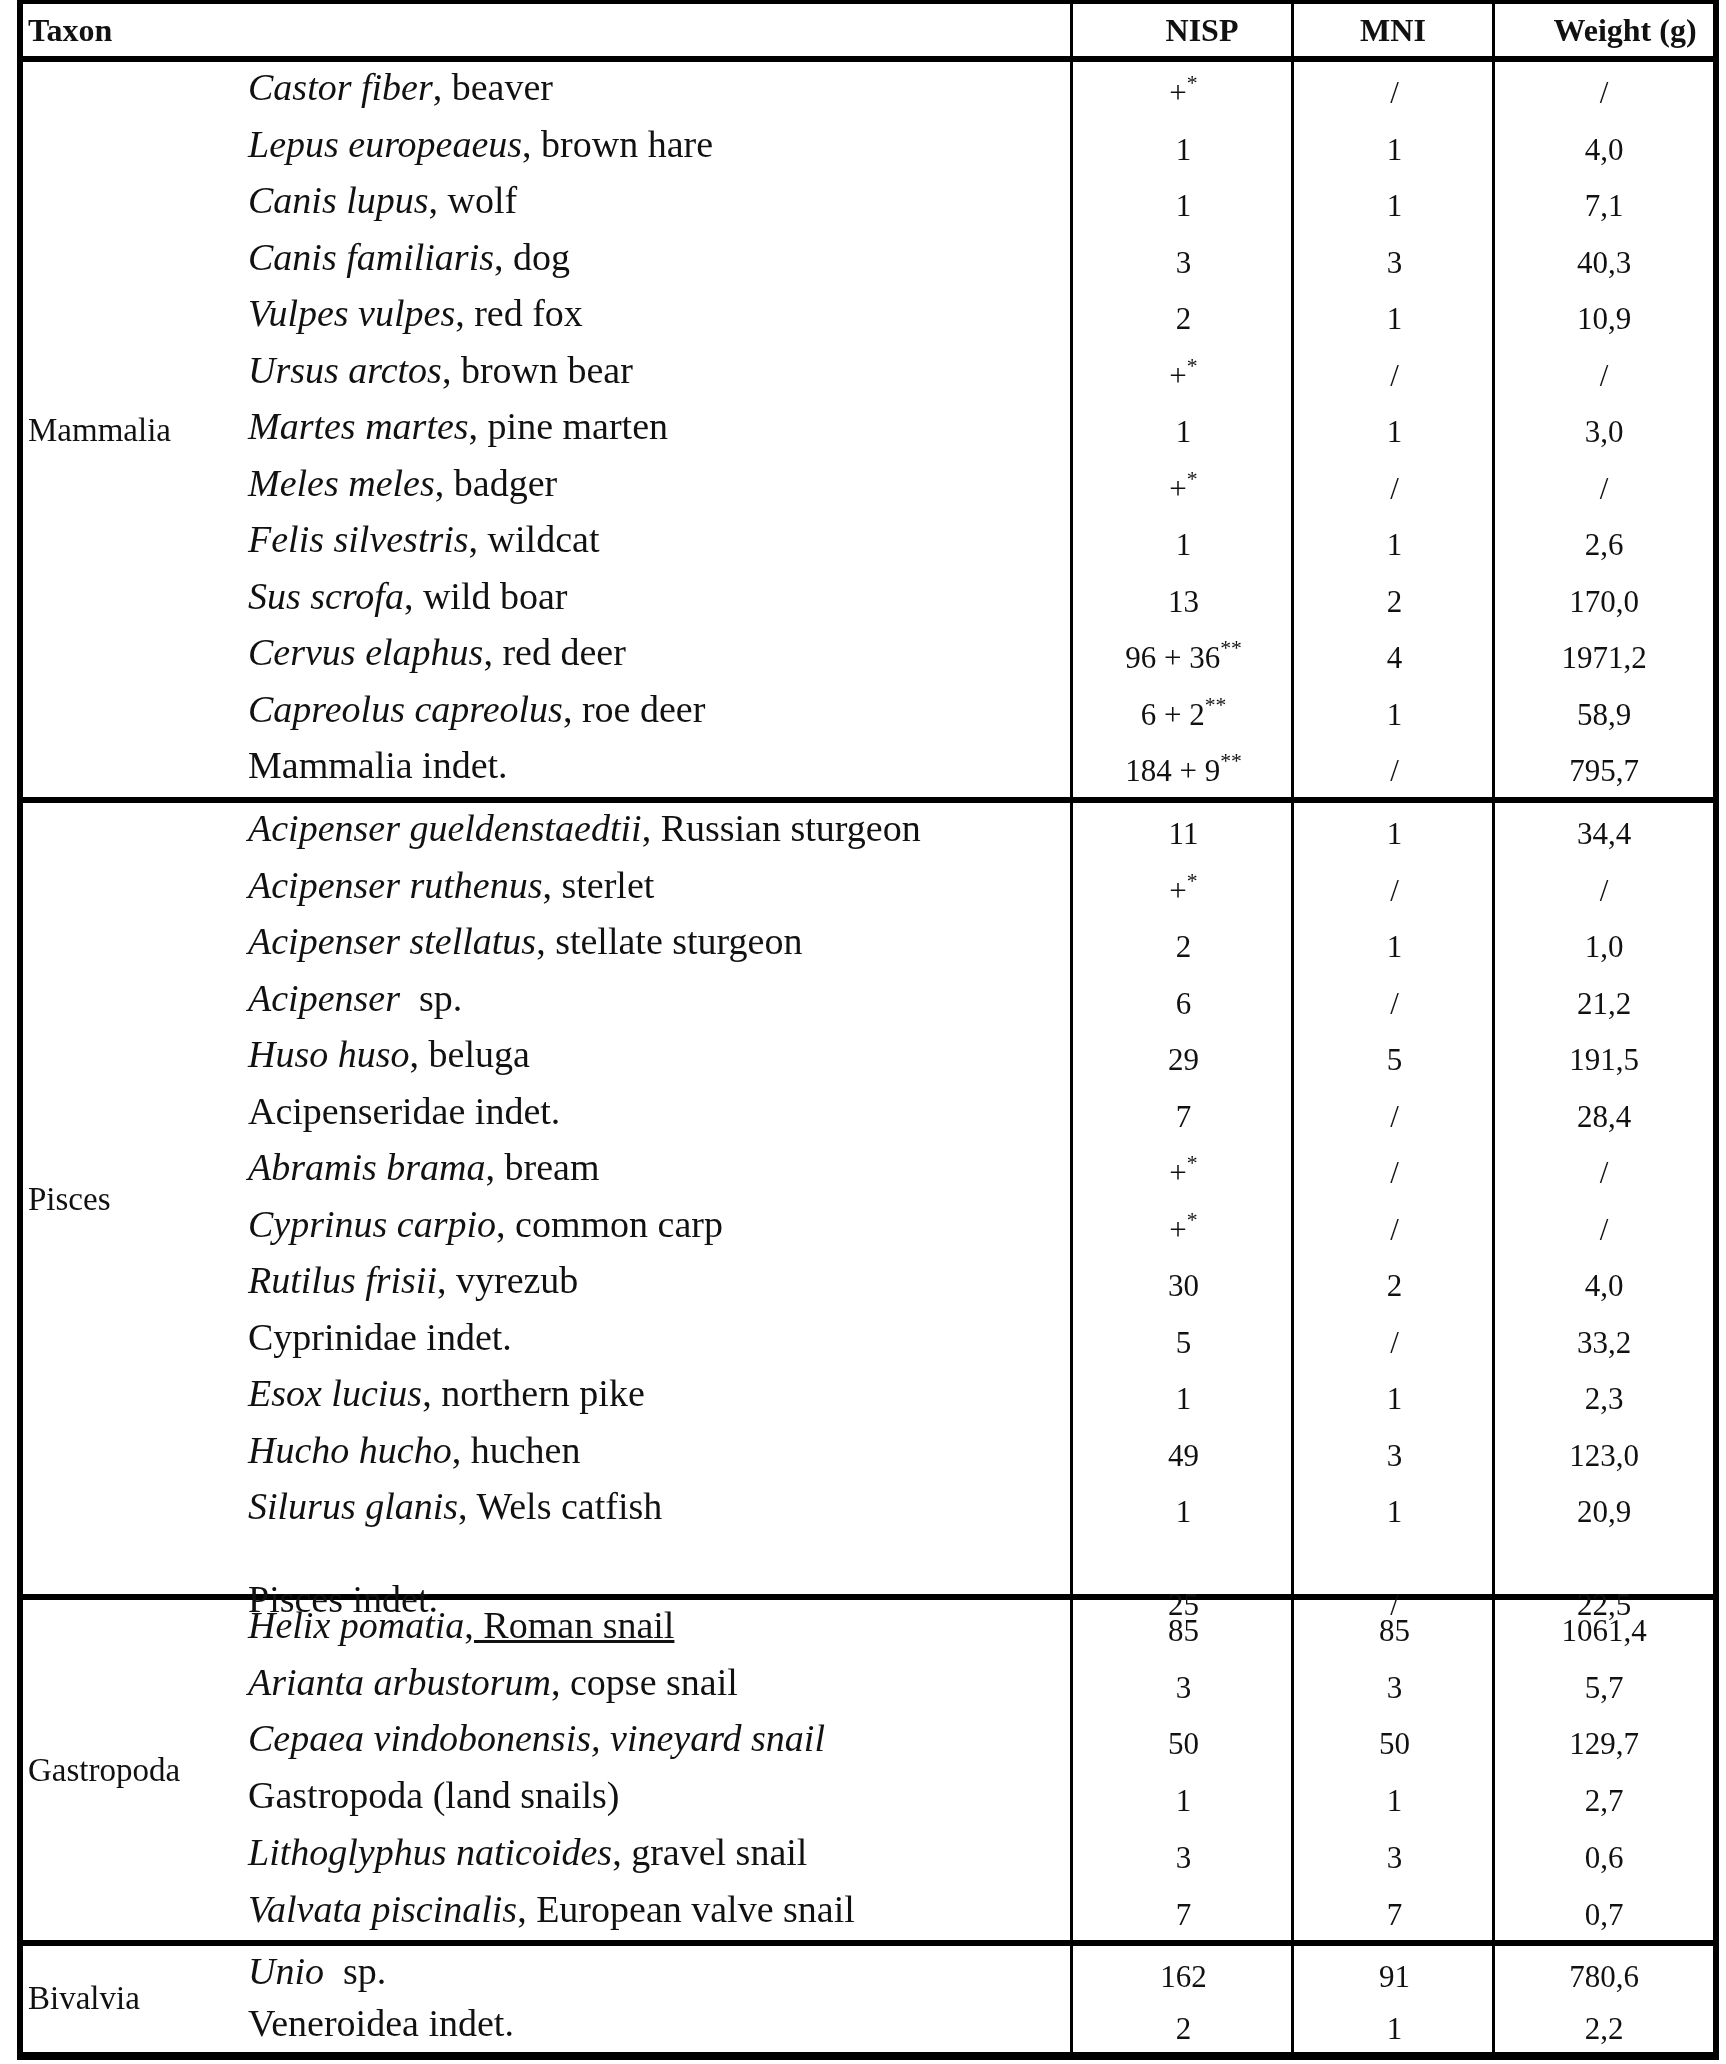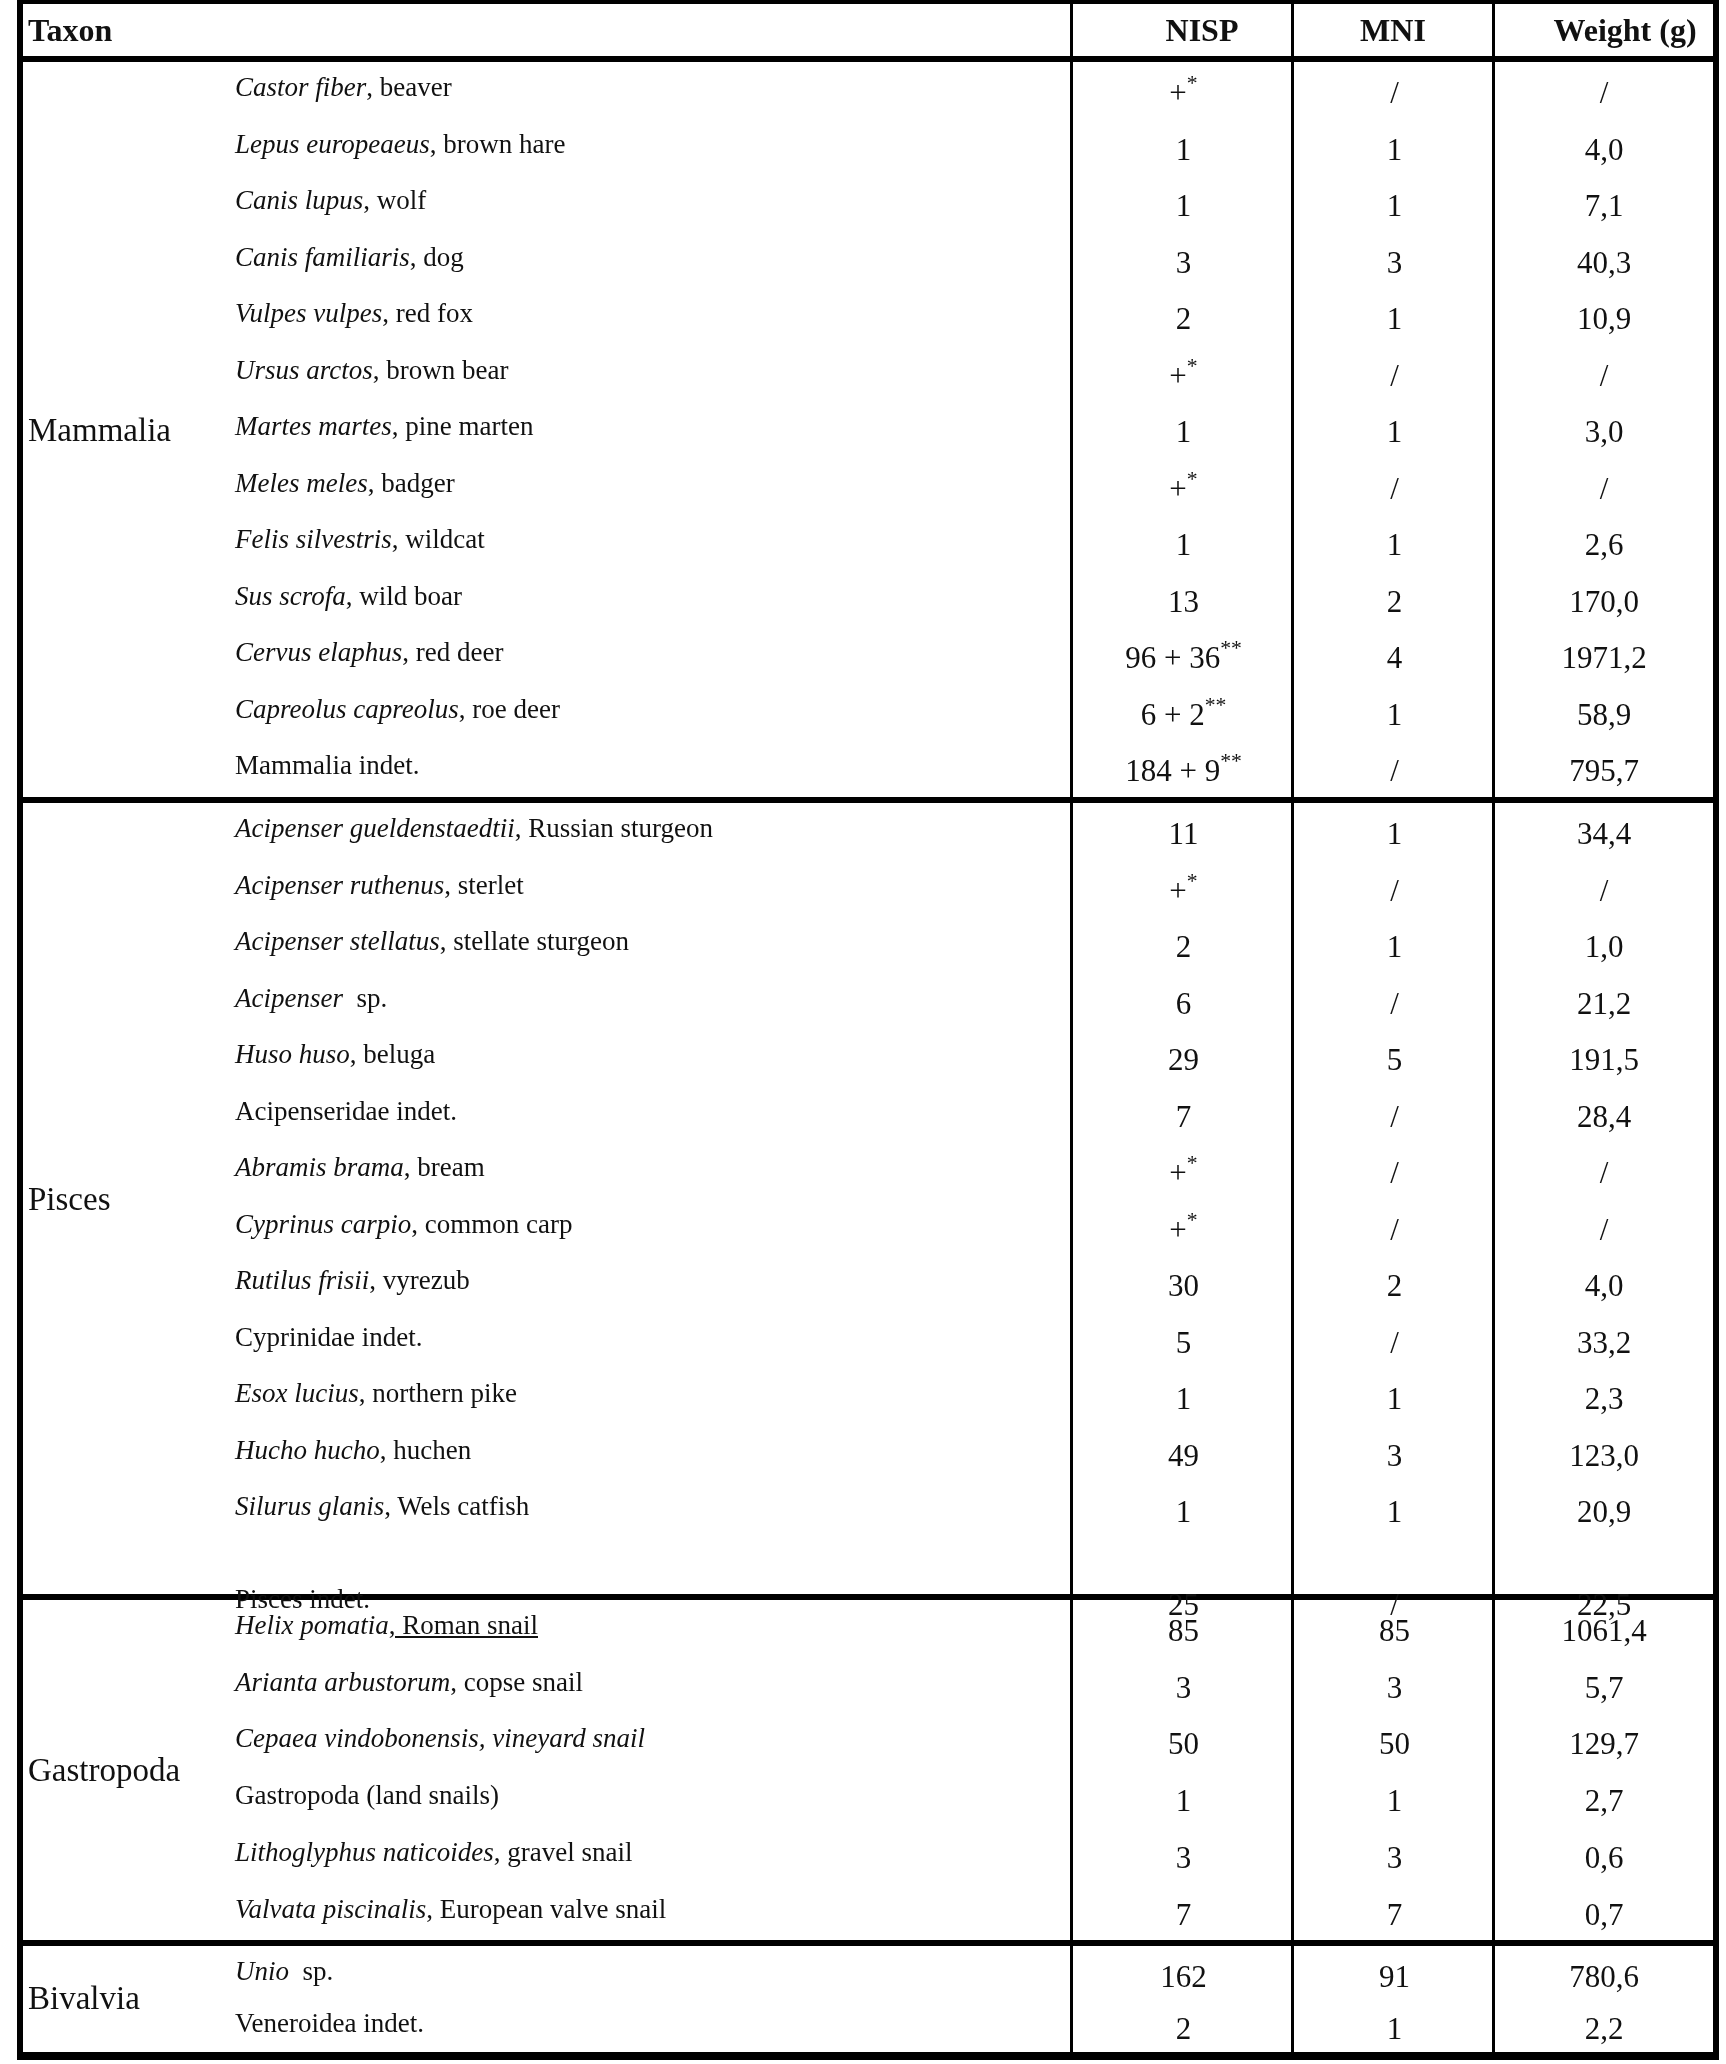--- a/index.html
+++ b/index.html
@@ -8,22 +8,22 @@
   .tbl { position: absolute; left: 17px; top: 0px; width: 1702px; height: 2060px;
          box-sizing: border-box; border: 6px solid #000; border-top-width: 4px; border-bottom-width: 8px; }
   .hline { position: absolute; left: 0; right: 0; background: #000; }
   .vline { position: absolute; top: 0; bottom: 0; width: 3px; background: #000; }
   .hdr { position: absolute; top: 0; height: 52px; display: flex; align-items: center;
          font-weight: bold; font-size: 32px; }
   .hdr.center { justify-content: center; }
   .section { position: absolute; left: 0; right: 0; }
   .group-label { position: absolute; left: 5px; font-size: 33px; transform: translateY(-50%); white-space: nowrap; }
   .row { position: absolute; left: 0; right: 0; height: 57px; }
-  .row .taxon { position: absolute; left: 212px; top: 0; height: 57px; line-height: 50px;
-                font-size: 27px; white-space: nowrap; }
+  .row .taxon { position: absolute; left: 225px; top: 0; height: 57px; line-height: 50px;
+                font-size: 38px; white-space: nowrap; }
   .row .taxon i { font-style: italic; }
   .cell { position: absolute; top: 0; height: 57px; line-height: 62px; text-align: center;
           font-size: 31px; white-space: nowrap; }
   .c-nisp { left: 1050px; width: 221px; }
   .c-mni  { left: 1271px; width: 201px; }
   .c-wt   { left: 1472px; width: 218px; }
   sup { font-size: 0.7em; vertical-align: 0.6em; line-height: 0; }
 </style>
 </head>
 <body>

